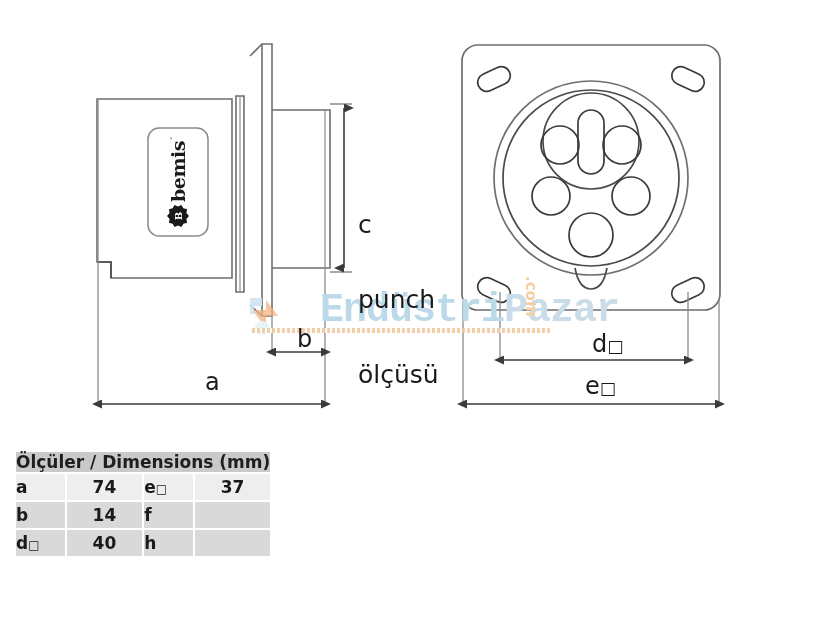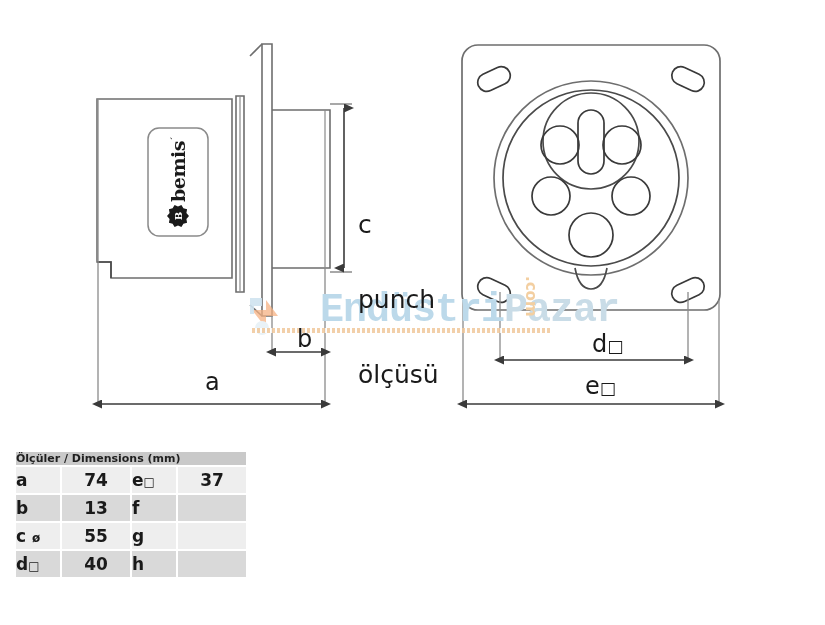--- a/index.html
+++ b/index.html
@@ -80,21 +80,21 @@
 
   
   #dimtable{
     position:absolute;left:14px;top:450px;
     border-collapse:separate;border-spacing:2px;
     font-family:"DejaVu Sans", sans-serif;
   }
   #dimtable td{padding:0;}
   .th-cell{
     background:#c9c9c9;
-    font-size:11px;font-weight:bold;color:#1f1f1f;
+    font-size:17px;font-weight:bold;color:#1f1f1f;
     padding:5px 8px 6px 10px;
     white-space:nowrap;
   }
   .k-cell,.v-cell{
     font-size:17px;font-weight:bold;color:#1a1a1a;
     height:26px;vertical-align:middle;
   }
   .k-cell{width:44px;padding-left:10px;}
   .v-cell{width:68px;text-align:center;}
   .row-lt .k-cell,.row-lt .v-cell{background:#eeeeee;}
@@ -250,28 +250,22 @@
         <td class="th-cell" colspan="4">Ölçüler / Dimensions (mm)</td>
       </tr>
       <tr class="row-lt">
         <td class="k-cell"><span>a</span><span class="sqs"></span></td>
         <td class="v-cell">74</td>
         <td class="k-cell"><span>e</span><span class="sqs">□</span></td>
         <td class="v-cell">37</td>
       </tr>
       <tr class="row-dk">
         <td class="k-cell"><span>b</span><span class="sqs"></span></td>
-        <td class="v-cell">13</td>
+        <td class="v-cell">14</td>
         <td class="k-cell"><span>f</span><span class="sqs"></span></td>
-        <td class="v-cell"></td>
-      </tr>
-      <tr class="row-lt">
-        <td class="k-cell"><span>c</span> <span class="sqs">ø</span></td>
-        <td class="v-cell">55</td>
-        <td class="k-cell"><span>g</span><span class="sqs"></span></td>
         <td class="v-cell"></td>
       </tr>
       <tr class="row-dk">
         <td class="k-cell"><span>d</span><span class="sqs">□</span></td>
         <td class="v-cell">40</td>
         <td class="k-cell"><span>h</span><span class="sqs"></span></td>
         <td class="v-cell"></td>
       </tr>
     </tbody>
   </table>

